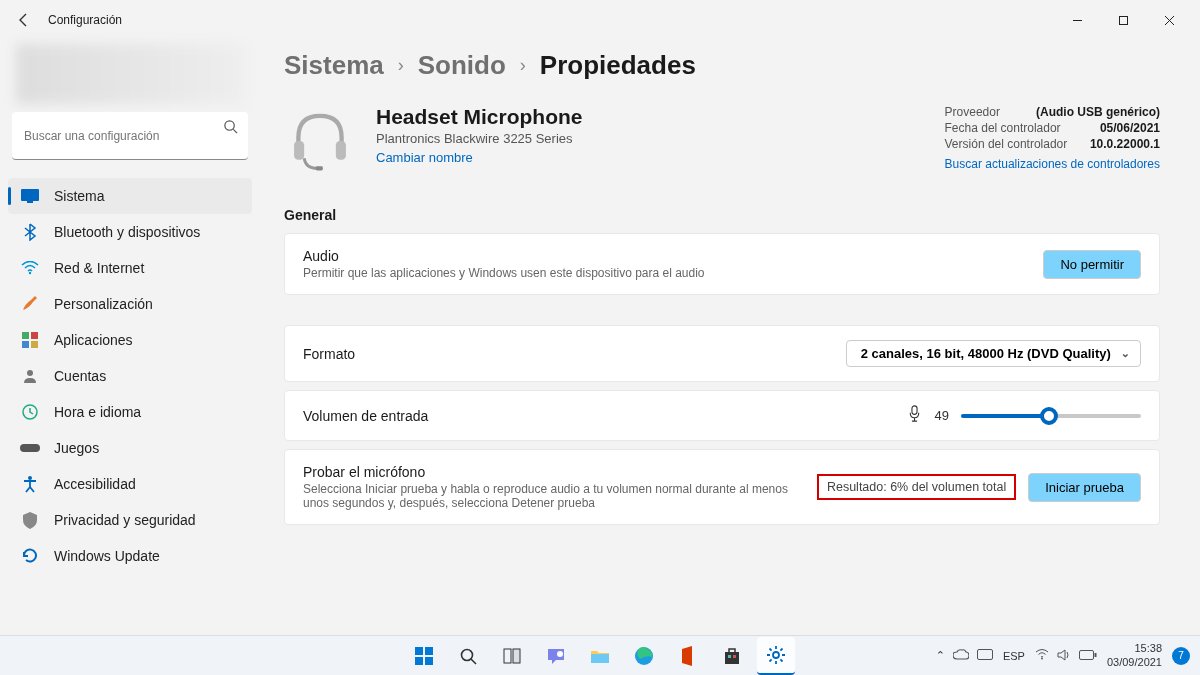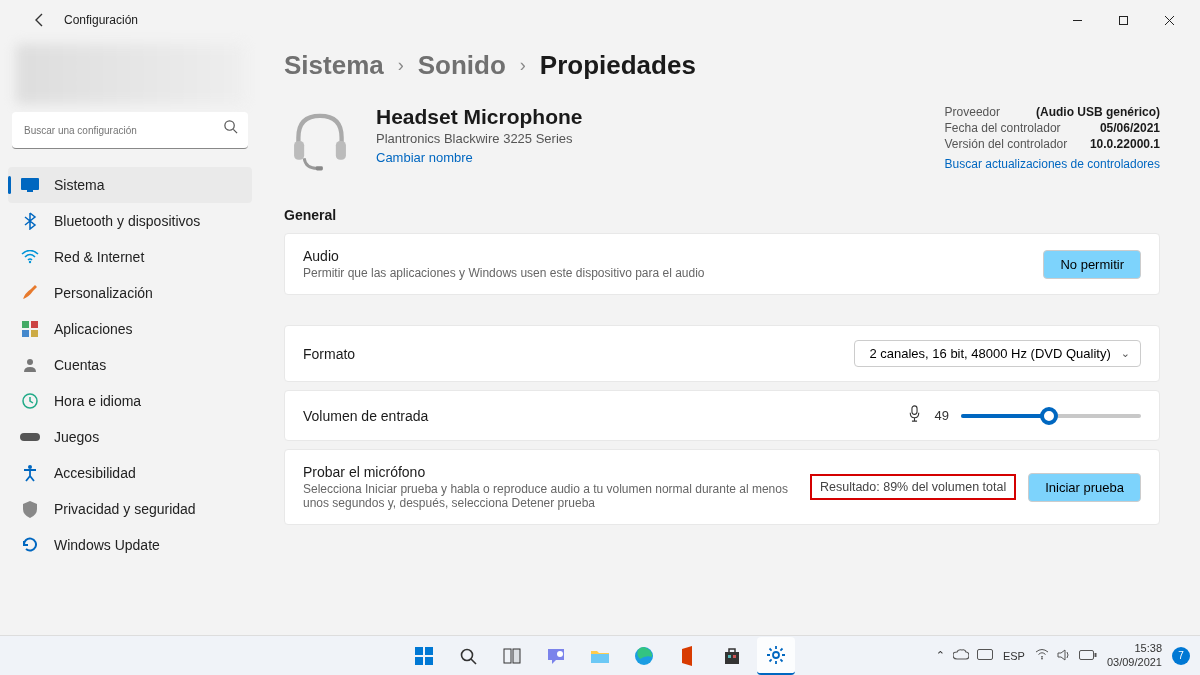--- a/index.html
+++ b/index.html
@@ -1,29 +1,29 @@
 <!DOCTYPE html>
 <html><head>
 <meta charset="utf-8">
 <style>
 * { margin: 0; padding: 0; box-sizing: border-box; font-family: "Segoe UI", sans-serif; }
 body { background: #f3f3f3; width: 1200px; height: 675px; overflow: hidden; position: relative; }
 
-.titlebar { height: 40px; display: flex; align-items: center; padding: 14px 8px; margin-left: 16px; }
+.titlebar { height: 40px; display: flex; align-items: center; padding: 14px 8px; }
 .titlebar .back { width: 32px; height: 32px; display: flex; align-items: center; justify-content: center; cursor: pointer; }
 .titlebar .title { font-size: 12px; margin-left: 8px; color: #202020; }
 .titlebar .win-controls { margin-left: auto; display: flex; }
 .titlebar .win-controls div { width: 46px; height: 32px; display: flex; align-items: center; justify-content: center; cursor: pointer; color:#202020;}
 
 .layout { display: flex; height: calc(100% - 40px - 40px); }
 
 .sidebar { width: 260px; padding: 0 8px 8px 8px; }
 .profile { height: 60px; margin: 4px 8px 8px 8px; filter: blur(6px); background: linear-gradient(90deg,#ddd,#eee); border-radius:4px;}
 .search { position: relative; margin: 0 4px 18px 4px; }
-.search input { width: 100%; height: 37px; border: none; border-bottom: 1px solid #888; border-radius: 4px; padding: 0 36px 0 12px; font-size: 10px; background: #fff; outline:none;}
+.search input { width: 100%; height: 48px; border: none; border-bottom: 1px solid #888; border-radius: 4px; padding: 0 36px 0 12px; font-size: 12px; background: #fff; outline:none;}
 .search .si { position: absolute; right: 10px; top: 7px; color: #555; }
 
 .navlist { list-style: none; }
 .navlist li { display: flex; align-items: center; height: 36px; padding: 0 12px; border-radius: 4px; font-size: 14px; cursor: pointer; position: relative; color:#222;}
 .navlist li.active { background: #eaeaea; }
 .navlist li.active::before { content:""; position:absolute; left:0; top:9px; width:3px; height:18px; background:#0067c0; border-radius:2px;}
 .navlist li .ic { width: 20px; height: 20px; margin-right: 14px; display: inline-flex; align-items:center; justify-content:center; font-size:15px;}
 
 .main { flex: 1; padding: 10px 40px 0 24px; overflow-y: auto; }
 .breadcrumb { display: flex; align-items: center; gap: 14px; font-size: 26px; font-weight: 600; color: #1a1a1a; margin-bottom: 24px;}
@@ -42,21 +42,21 @@
 .driver-info .link { color: #0067c0; cursor: pointer; font-size:12px; margin-top:4px; display:inline-block;}
 
 .section-label { font-size: 14px; font-weight: 600; color: #1a1a1a; margin-bottom: 10px; }
 
 .card { background: #fff; border: 1px solid #e8e8e8; border-radius: 4px; padding: 14px 18px; margin-bottom: 8px; display: flex; align-items: center; }
 .card .ct { flex: 1; }
 .card .ct .h { font-size: 14px; color: #1a1a1a; }
 .card .ct .d { font-size: 12px; color: #666; margin-top:2px;}
 .btn { background: #7dd3fc; border: 1px solid #ccc; border-radius: 4px; padding: 6px 16px; font-size: 13px; cursor: pointer; }
 
-.select { display: flex; align-items: center; gap:10px; border: 1px solid #ccc; border-radius: 4px; padding: 5px 10px 5px 14px; font-size: 13px; cursor: pointer; background:#fff;}
+.select { display: flex; align-items: center; gap:10px; border: 1px solid #ccc; border-radius: 4px; padding: 5px 10px 5px 14px; font-size: 13px; cursor: pointer; background:#fff;font-weight:bold;}
 .select .chev { font-size: 11px; color:#555;}
 
 .volume-ctrl { display: flex; align-items: center; gap: 12px; }
 .volume-ctrl .num { font-size: 13px; color:#333;}
 .slider { position: relative; width: 180px; height: 4px; background: #c8c8c8; border-radius: 2px; }
 .slider .fill { position: absolute; left:0; top:0; height:100%; width:49%; background:#0067c0; border-radius:2px;}
 .slider .thumb { position: absolute; left:49%; top:50%; transform:translate(-50%,-50%); width:18px; height:18px; border-radius:50%; background:#fff; border:4px solid #0067c0;}
 
 .section-gap { height: 22px; }
 
@@ -295,21 +295,21 @@
             <div class="thumb"></div>
         </div>
       </div>
     </div>
 
     <div class="card">
       <div class="ct">
         <div class="h">Probar el micrófono</div>
         <div class="d">Selecciona Iniciar prueba y habla o reproduce audio a tu volumen normal durante al menos unos segundos y, después, selecciona Detener prueba</div>
       </div>
-      <div class="result-box">Resultado: 89% del volumen total</div>
+      <div class="result-box">Resultado: 6% del volumen total</div>
       <button class="btn">Iniciar prueba</button>
     </div>
 
   </div>
 </div>
 
 <div class="taskbar">
   <div class="center">
     <div class="ti">
         <svg width="20" height="20">

